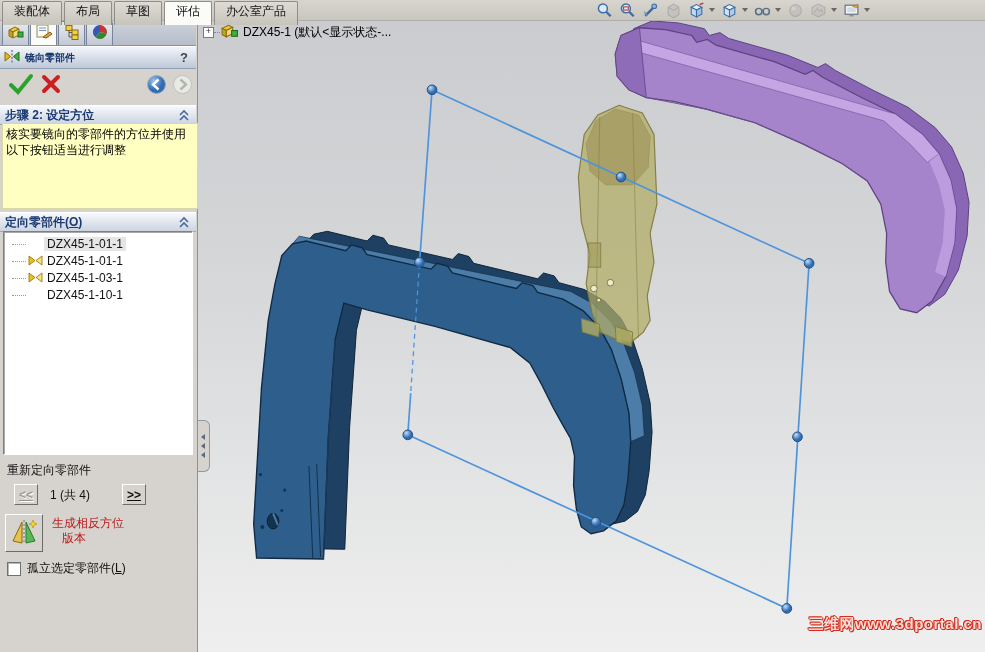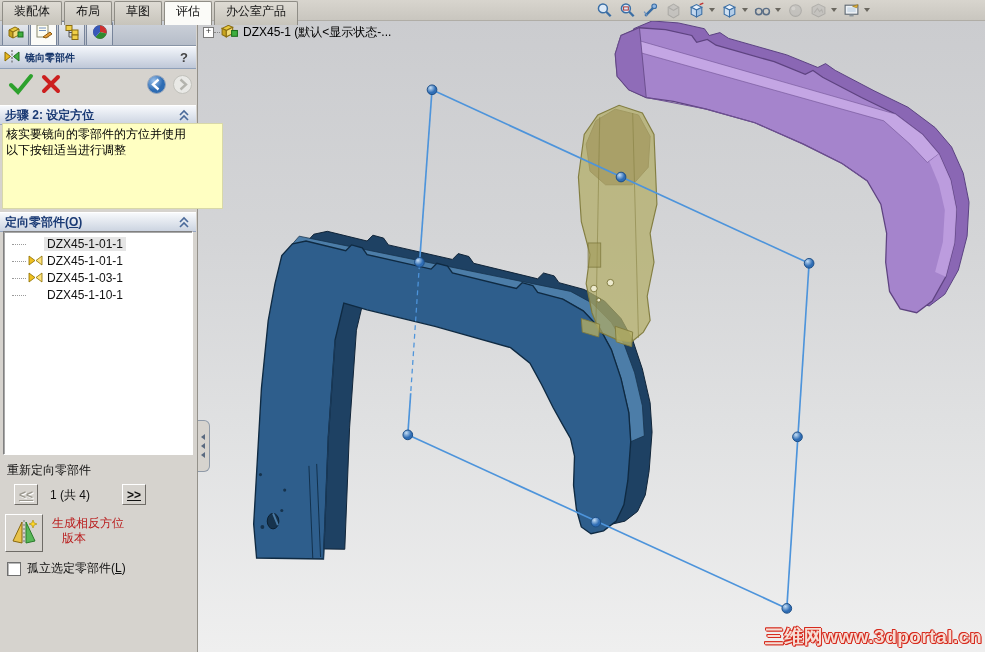--- a/index.html
+++ b/index.html
@@ -28,21 +28,21 @@
   #pmheader .title{font-weight:bold;color:#17366b;font-size:10px;margin-left:4px;}
   #pmheader .help{margin-left:auto;margin-right:8px;font-weight:bold;color:#444;font-size:13px;}
 
   #actions{position:absolute;left:0;top:48px;width:196px;height:34px;}
   .actbtn{position:absolute;top:4px;}
 
   .sechdr{position:absolute;left:0;width:196px;height:18px;background:linear-gradient(180deg,#f7f9fc,#ccd4e1);border-top:1px solid #fff;border-bottom:1px solid #96a5c0;display:flex;align-items:center;}
   .sechdr .stitle{font-weight:bold;color:#1a3a74;margin-left:5px;}
   .sechdr svg{margin-left:auto;margin-right:6px;}
 
-  #msgbox{position:absolute;left:2px;top:103px;width:221px;height:86px;background:#ffffc2;border:1px solid #d8d8a8;box-sizing:border-box;padding:2px 3px;line-height:16px;color:#000;}
+  #msgbox{position:absolute;left:2px;top:103px;width:196px;height:86px;background:#ffffc2;border:1px solid #d8d8a8;box-sizing:border-box;padding:2px 3px;line-height:16px;color:#000;}
 
   #complist{position:absolute;left:3px;top:211px;width:190px;height:224px;background:#fff;border:1px solid #808080;border-right-color:#fff;border-bottom-color:#fff;box-shadow:inset 1px 1px 0 #a8a8a8;box-sizing:border-box;padding-top:3px;overflow:hidden;}
   .crow{height:17px;display:flex;align-items:center;position:relative;}
   .treeline{width:14px;margin-left:8px;border-bottom:1px dotted #9a9a9a;height:1px;}
   .cicon{width:18px;height:14px;display:flex;align-items:center;justify-content:center;}
   .clabel{padding:0 3px;white-space:nowrap;}
   .crow.selected .clabel{background:#e5e5e5;}
 
   #reorient-label{position:absolute;left:7px;top:442px;color:#111;}
   #navrow{position:absolute;left:0;top:464px;width:196px;height:24px;}
@@ -58,21 +58,21 @@
   #isolatecheck{width:12px;height:12px;background:#fff;border:1px solid #707070;box-shadow:inset 1px 1px 0 #b8b8b8;margin-right:6px;}
   .u{text-decoration:underline;}
 
   
   #viewport{position:absolute;left:197px;top:20px;width:788px;height:632px;background:linear-gradient(180deg,#cbcccf 0%,#d4d5d7 35%,#e0e1e2 65%,#efefef 100%);overflow:hidden;}
   #scene{position:absolute;left:0;top:0;}
   #flyout{position:absolute;left:6px;top:2px;display:flex;align-items:center;z-index:5;}
   #plusbox{width:9px;height:9px;background:#fff;border:1px solid #7a7a7a;font-size:9px;line-height:7px;text-align:center;color:#333;}
   #flyout .dash{width:6px;border-bottom:1px dotted #888;height:1px;}
   #flyout .ftext{margin-left:4px;color:#000;white-space:nowrap;}
-  #watermark{position:absolute;right:3px;bottom:2px;font-size:19px;font-weight:bold;letter-spacing:.5px;color:#f6ddd4;text-shadow:-1px 0 0 #d62b1e,1px 0 0 #d62b1e,0 -1px 0 #d62b1e,0 1px 0 #d62b1e,-1px -1px 0 #d62b1e,1px 1px 0 #d62b1e;z-index:6;}
+  #watermark{position:absolute;right:3px;bottom:18px;font-size:15px;font-weight:bold;letter-spacing:.5px;color:#f6ddd4;text-shadow:-1px 0 0 #d62b1e,1px 0 0 #d62b1e,0 -1px 0 #d62b1e,0 1px 0 #d62b1e,-1px -1px 0 #d62b1e,1px 1px 0 #d62b1e;z-index:6;}
   #splitter{position:absolute;left:-1px;top:400px;width:13px;height:50px;background:#d6d3ce;border:1px solid #8f9aa8;border-left:none;border-radius:0 6px 6px 0;z-index:7;display:flex;flex-direction:column;align-items:center;justify-content:center;gap:3px;}
   .larrow{width:0;height:0;border-top:3px solid transparent;border-bottom:3px solid transparent;border-right:4px solid #5a6a80;}
 </style>
 </head>
 <body>
 
 <div id="app">
 
   <div id="topstrip">
     <div id="cmdtabs">

